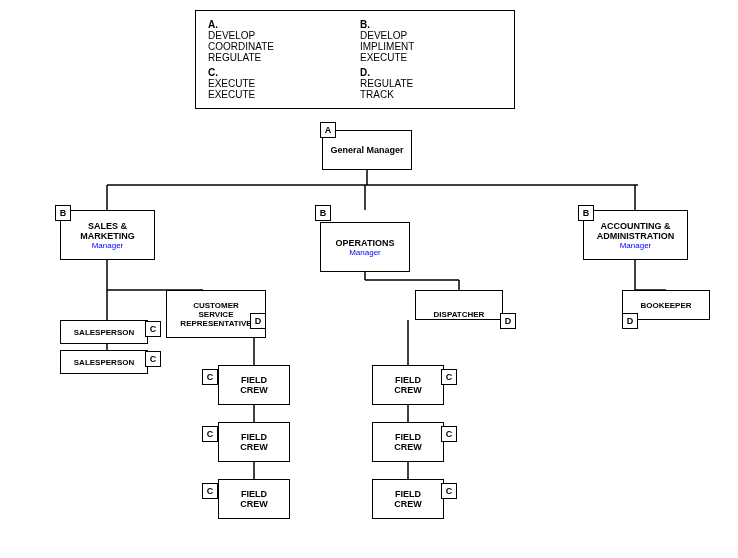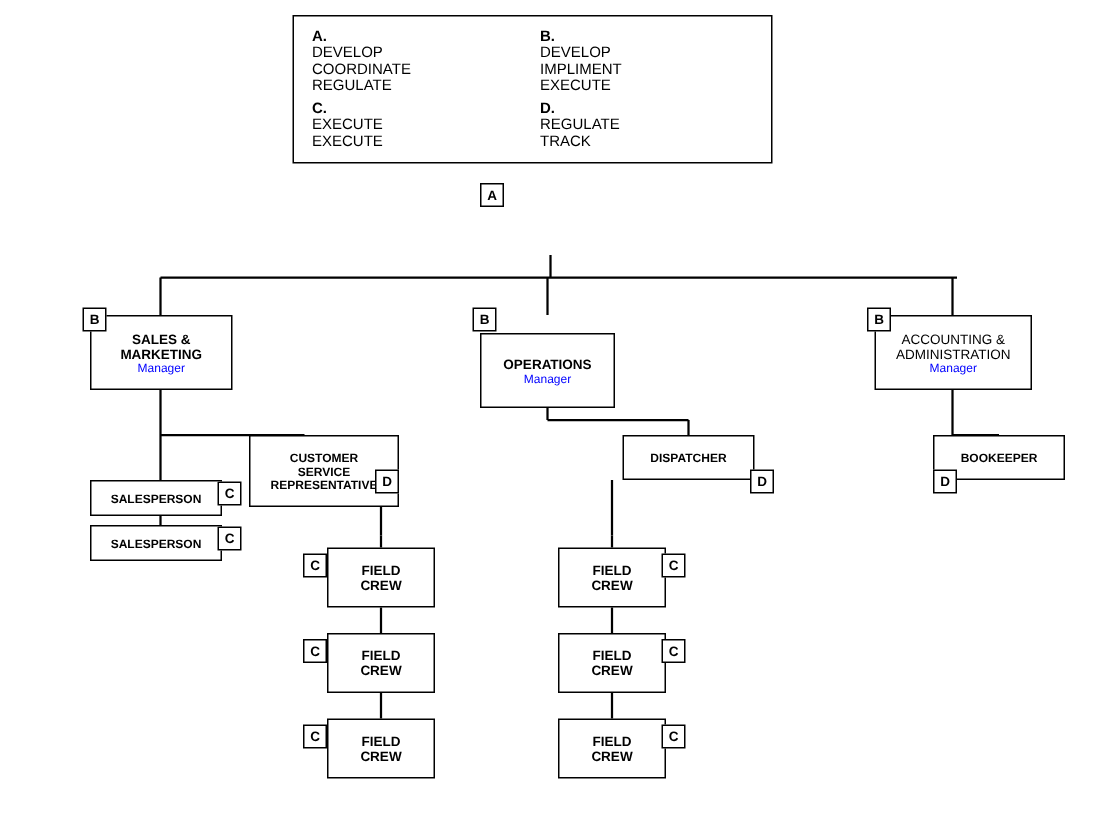--- a/index.html
+++ b/index.html
@@ -120,21 +120,21 @@
 
     
     .box-sales2 {
       left: 60px; top: 220px;
       width: 88px; height: 24px;
     }
 
     
     .box-disp {
       left: 415px; top: 160px;
-      width: 88px; height: 30px;
+      width: 88px; height: 30px; align-items: flex-end;
     }
 
     
     .box-book {
       left: 622px; top: 160px;
       width: 88px; height: 30px;
     }
 
     
     .box-fc-l1 { left: 218px; top: 235px; width: 72px; height: 40px; }
@@ -231,41 +231,44 @@
     <line x1="408" y1="312" x2="444" y2="312" stroke="#000" stroke-width="1.5"></line>
 
     <line x1="408" y1="369" x2="444" y2="369" stroke="#000" stroke-width="1.5"></line>
 
     <line x1="635" y1="130" x2="635" y2="160" stroke="#000" stroke-width="1.5"></line>
 
     <line x1="635" y1="160" x2="666" y2="160" stroke="#000" stroke-width="1.5"></line>
     <line x1="666" y1="160" x2="666" y2="160" stroke="#000" stroke-width="1.5"></line>
   </svg>
 
+  <div class="box box-gm">
+    <span>General Manager</span>
+  </div>
   <div class="badge" style="left:320px;top:-8px;">A</div>
 
   <div class="box box-sales" style="">
     <div>
       <div style="color:#000;font-weight:bold;font-size:9px;">SALES &amp;<br>MARKETING</div>
       <div class="sub-label">Manager</div>
     </div>
   </div>
   <div class="badge" style="left:55px;top:75px;">B</div>
 
   <div class="box box-ops">
     <div>
       <div style="color:#000;font-weight:bold;font-size:9px;">OPERATIONS</div>
       <div class="sub-label">Manager</div>
     </div>
   </div>
   <div class="badge" style="left:315px;top:75px;">B</div>
 
   <div class="box box-acct">
     <div>
-      <div style="color:#000;font-weight:normal;font-size:9px;">ACCOUNTING &amp;<br>ADMINISTRATION</div>
+      <div style="color:#000;font-weight:bold;font-size:9px;">ACCOUNTING &amp;<br>ADMINISTRATION</div>
       <div class="sub-label">Manager</div>
     </div>
   </div>
   <div class="badge" style="left:578px;top:75px;">B</div>
 
   <div class="box box-csr">
     <div style="font-size:8px;font-weight:bold;">CUSTOMER<br>SERVICE<br>REPRESENTATIVE</div>
   </div>
 
   <div class="badge" style="left:250px;top:183px;">D</div>

